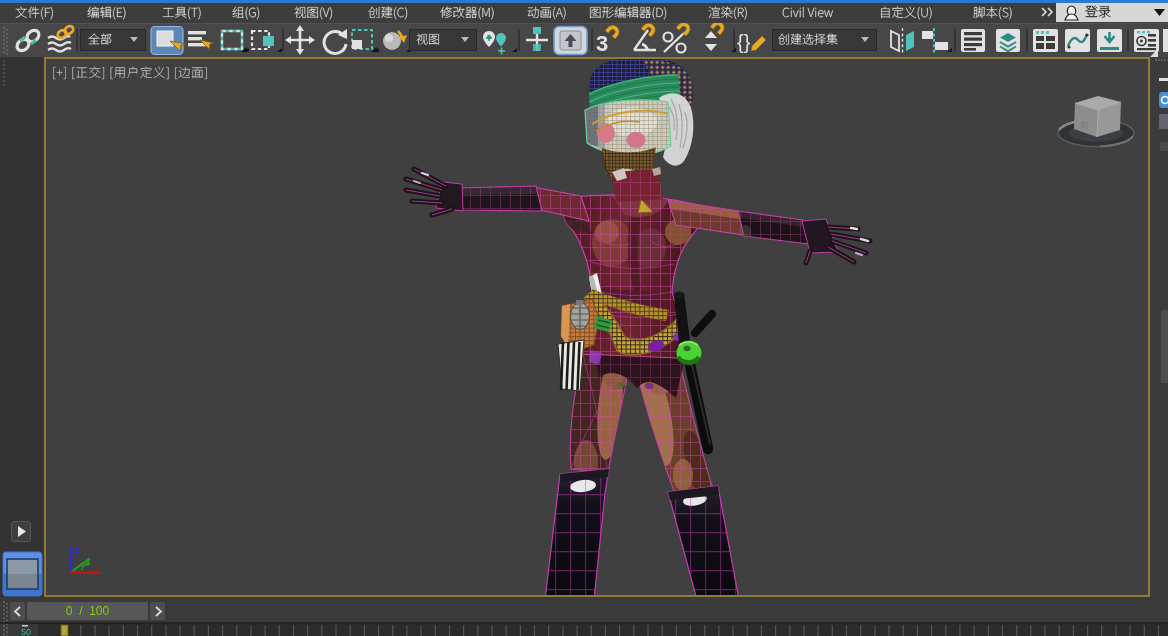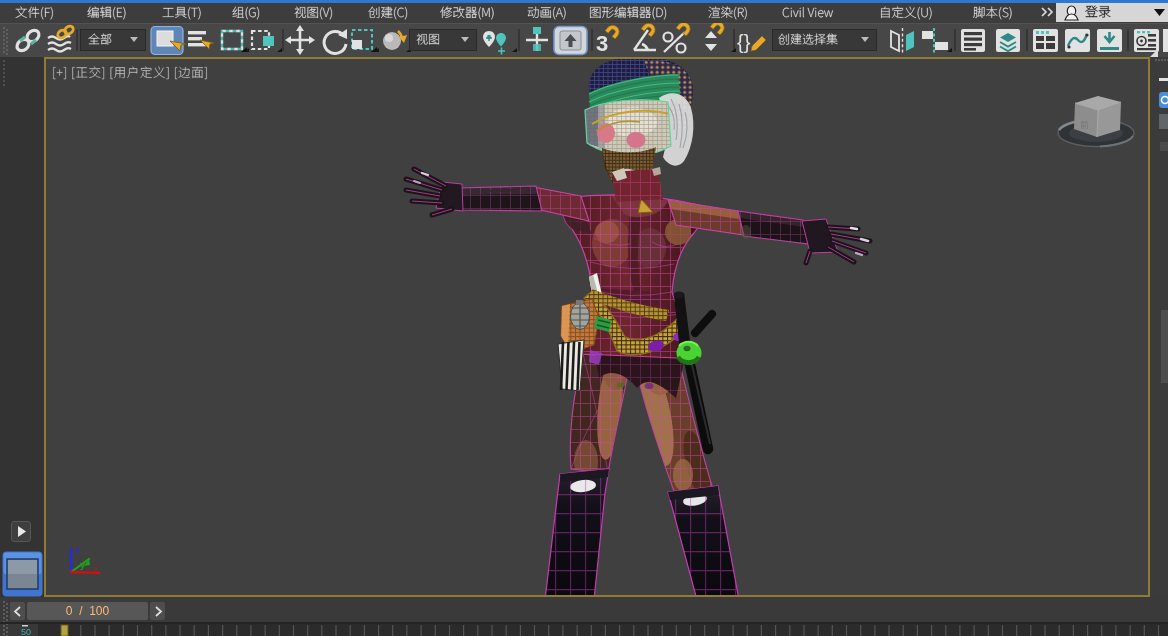--- a/index.html
+++ b/index.html
@@ -525,21 +525,21 @@
       <circle cx="2" cy="30" r="1" fill="#6a6a6a"></circle>
       <circle cx="5" cy="32" r="1" fill="#6a6a6a"></circle>
       <circle cx="2" cy="34" r="1" fill="#6a6a6a"></circle>
       <circle cx="5" cy="36" r="1" fill="#6a6a6a"></circle>
     </svg>
 <div class="abs" style="left:10px;top:602px;width:15px;height:18px;background:#4e4e4e;border-radius:2px"></div>
 <svg class="abs" style="left:13px;top:606px" width="9" height="11">
       <path d="M7 1L2 5.5 7 10" stroke="#ddd" stroke-width="1.8" fill="none"></path>
     </svg>
 <div class="abs" style="left:27px;top:602px;width:121px;height:18px;background:#575757;border-radius:2px"></div>
-<div class="abs" style="left:27px;top:604px;width:121px;height:15px;color:#fdba74;font-size:12px;text-align:center">0&nbsp;&nbsp;/&nbsp;&nbsp;100</div>
+<div class="abs" style="left:27px;top:604px;width:121px;height:15px;color:#84cc16;font-size:12px;text-align:center">0&nbsp;&nbsp;/&nbsp;&nbsp;100</div>
 <div class="abs" style="left:150px;top:602px;width:15px;height:18px;background:#4e4e4e;border-radius:2px"></div>
 <svg class="abs" style="left:154px;top:606px" width="9" height="11">
       <path d="M2 1l5 4.5L2 10" stroke="#ddd" stroke-width="1.8" fill="none"></path>
     </svg>
 <svg class="abs" style="left:0;top:622px" width="1168" height="14">
       <rect x="38" y="2" width="1130" height="12" fill="#2b2b2b"></rect>
       <rect x="0" y="0" width="1168" height="2" fill="#242424"></rect>
       <rect x="66.0" y="3" width="1.2" height="11" fill="#555"></rect>
       <rect x="80.2" y="3" width="1.2" height="11" fill="#555"></rect>
       <rect x="94.4" y="3" width="1.2" height="11" fill="#555"></rect>

